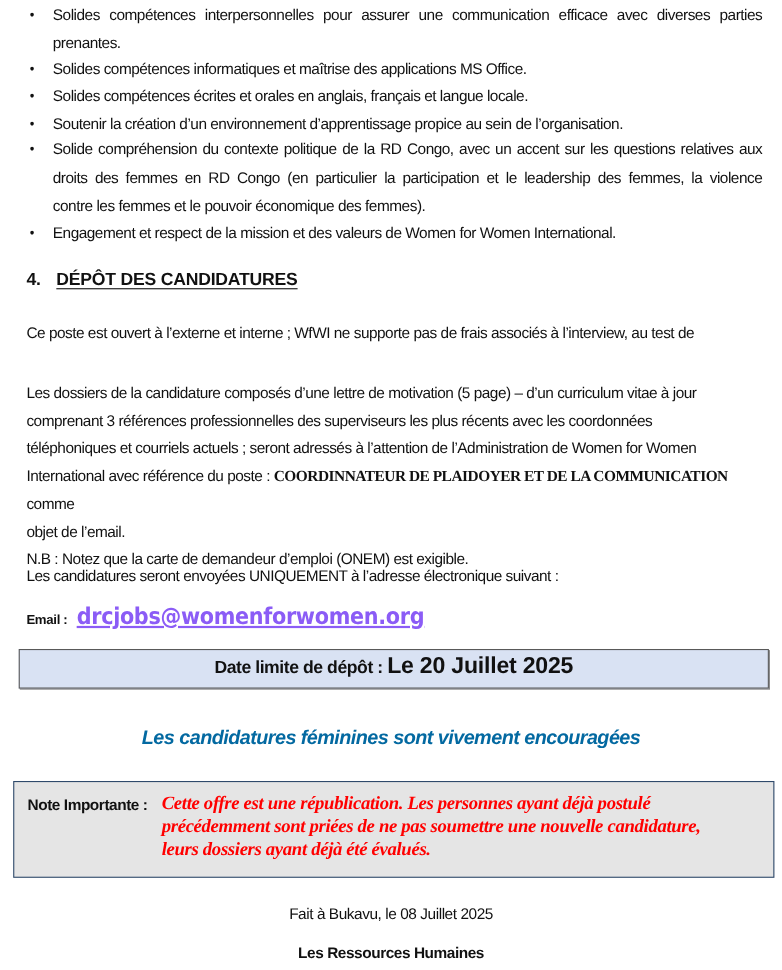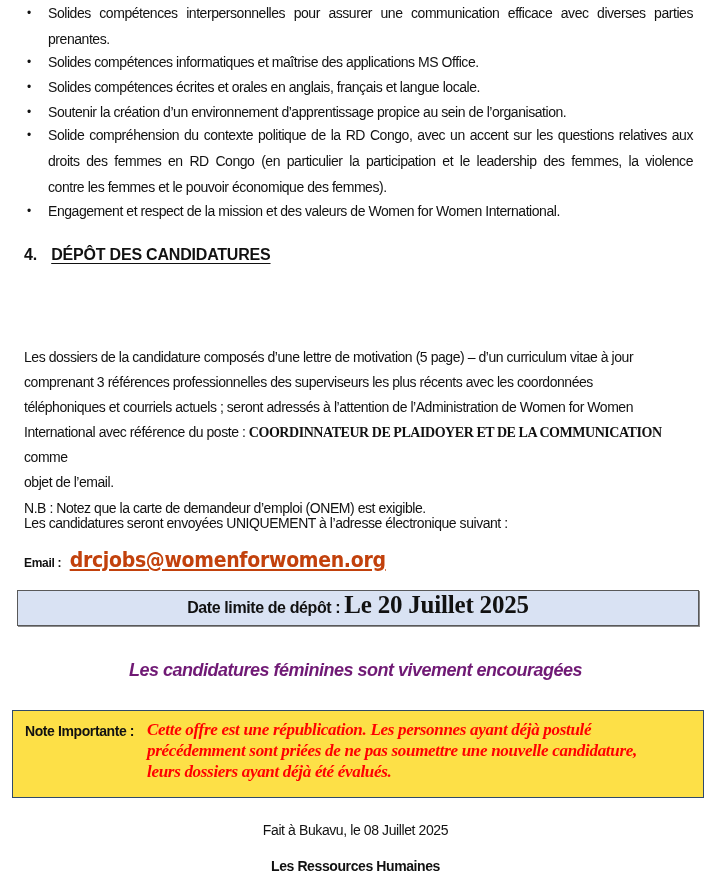--- a/index.html
+++ b/index.html
@@ -17,35 +17,35 @@
 
     .heading { position: absolute; left: 24px; top: 246px; font-size: 16px; font-weight: bold; letter-spacing: -0.2px; }
     .heading .num { margin-right: 10px; }
     .heading .title { text-decoration: underline; text-underline-offset: 3px; text-align: center; }
 
     .para { position: absolute; left: 24px; width: 660px; font-size: 14px; line-height: 25px; letter-spacing: -0.45px; }
     .para b { font-weight: bold; font-family: Liberation Serif, serif; }
 
     .email-row { position: absolute; left: 24px; top: 548px; }
     .email-label { font-size: 12px; font-weight: bold; letter-spacing: -0.3px; vertical-align: baseline; }
-    .email-link { font-size: 21px; font-weight: bold; color: #c2410c; text-decoration: underline; margin-left: 4px; font-family: "DejaVu Sans", sans-serif; letter-spacing: -0.3px; }
+    .email-link { font-size: 21px; font-weight: bold; color: #8b5cf6; text-decoration: underline; margin-left: 4px; font-family: "DejaVu Sans", sans-serif; letter-spacing: -0.3px; }
 
     .deadline-box {
       position: absolute; left: 17px; top: 590px; width: 682px; height: 36px;
       background: #d9e2f3; border: 1px solid #595959; box-shadow: 1px 1px 0 #8c8c8c;
       text-align: center; box-sizing: border-box;
     }
     .deadline-label { font-size: 16px; font-weight: bold; letter-spacing: -0.4px; line-height: 34px; }
-    .deadline-date { font-size: 25px; font-weight: bold; font-family: Liberation Serif, serif; letter-spacing: -0.2px; }
+    .deadline-date { font-size: 21px; font-weight: bold; font-family: Liberation Sans, sans-serif; letter-spacing: -0.2px; }
 
-    .encourage { position: absolute; left: 0; width: 711px; top: 660px; text-align: center; font-size: 18px; font-weight: bold; font-style: italic; color: #701a75; letter-spacing: -0.5px; }
+    .encourage { position: absolute; left: 0; width: 711px; top: 660px; text-align: center; font-size: 18px; font-weight: bold; font-style: italic; color: #0369a1; letter-spacing: -0.5px; }
 
     .note-box {
       position: absolute; left: 12px; top: 710px; width: 692px; height: 88px;
-      border: 1.5px solid #2f4a6b; box-sizing: border-box; background: #fde047;
+      border: 1.5px solid #2f4a6b; box-sizing: border-box; background: #e5e5e5;
     }
     .note-label { position: absolute; left: 12px; top: 12px; font-size: 14px; font-weight: bold; letter-spacing: -0.4px; }
     .note-text { position: absolute; left: 134px; top: 8px; width: 540px; font-family: "Liberation Serif", serif; font-weight: bold; font-style: italic; color: #ff0000; font-size: 17px; line-height: 21px; letter-spacing: -0.3px; }
 
     .footer-place { position: absolute; left: 0; width: 711px; top: 822px; text-align: center; font-size: 14px; letter-spacing: -0.4px; }
     .footer-sign { position: absolute; left: 0; width: 711px; top: 858px; text-align: center; font-size: 14px; font-weight: bold; letter-spacing: -0.4px; }
   </style>
 </head>
 <body>
 
@@ -80,20 +80,21 @@
       <div>Engagement et respect de la mission et des valeurs de Women for Women International.</div>
     </li>
   </ul>
 
   <div class="heading">
     <span class="num">4.</span>
     <span class="title">DÉPÔT DES CANDIDATURES</span>
   </div>
 
   <div class="para" style="top:290px;">
+    <div>Ce poste est ouvert à l’externe et interne ; WfWI ne supporte pas de frais associés à l’interview, au test de</div>
   </div>
 
   <div class="para" style="top:345px;">
     <div>Les dossiers de la candidature composés d’une lettre de motivation (5 page) – d’un curriculum vitae à jour</div>
     <div>comprenant 3 références professionnelles des superviseurs les plus récents avec les coordonnées</div>
     <div>téléphoniques et courriels actuels ; seront adressés à l’attention de l’Administration de Women for Women</div>
     <div><span>International avec référence du poste : </span><b>COORDINNATEUR DE PLAIDOYER ET DE LA COMMUNICATION</b><span> comme</span></div>
     <div>objet de l’email.</div>
   </div>
 

